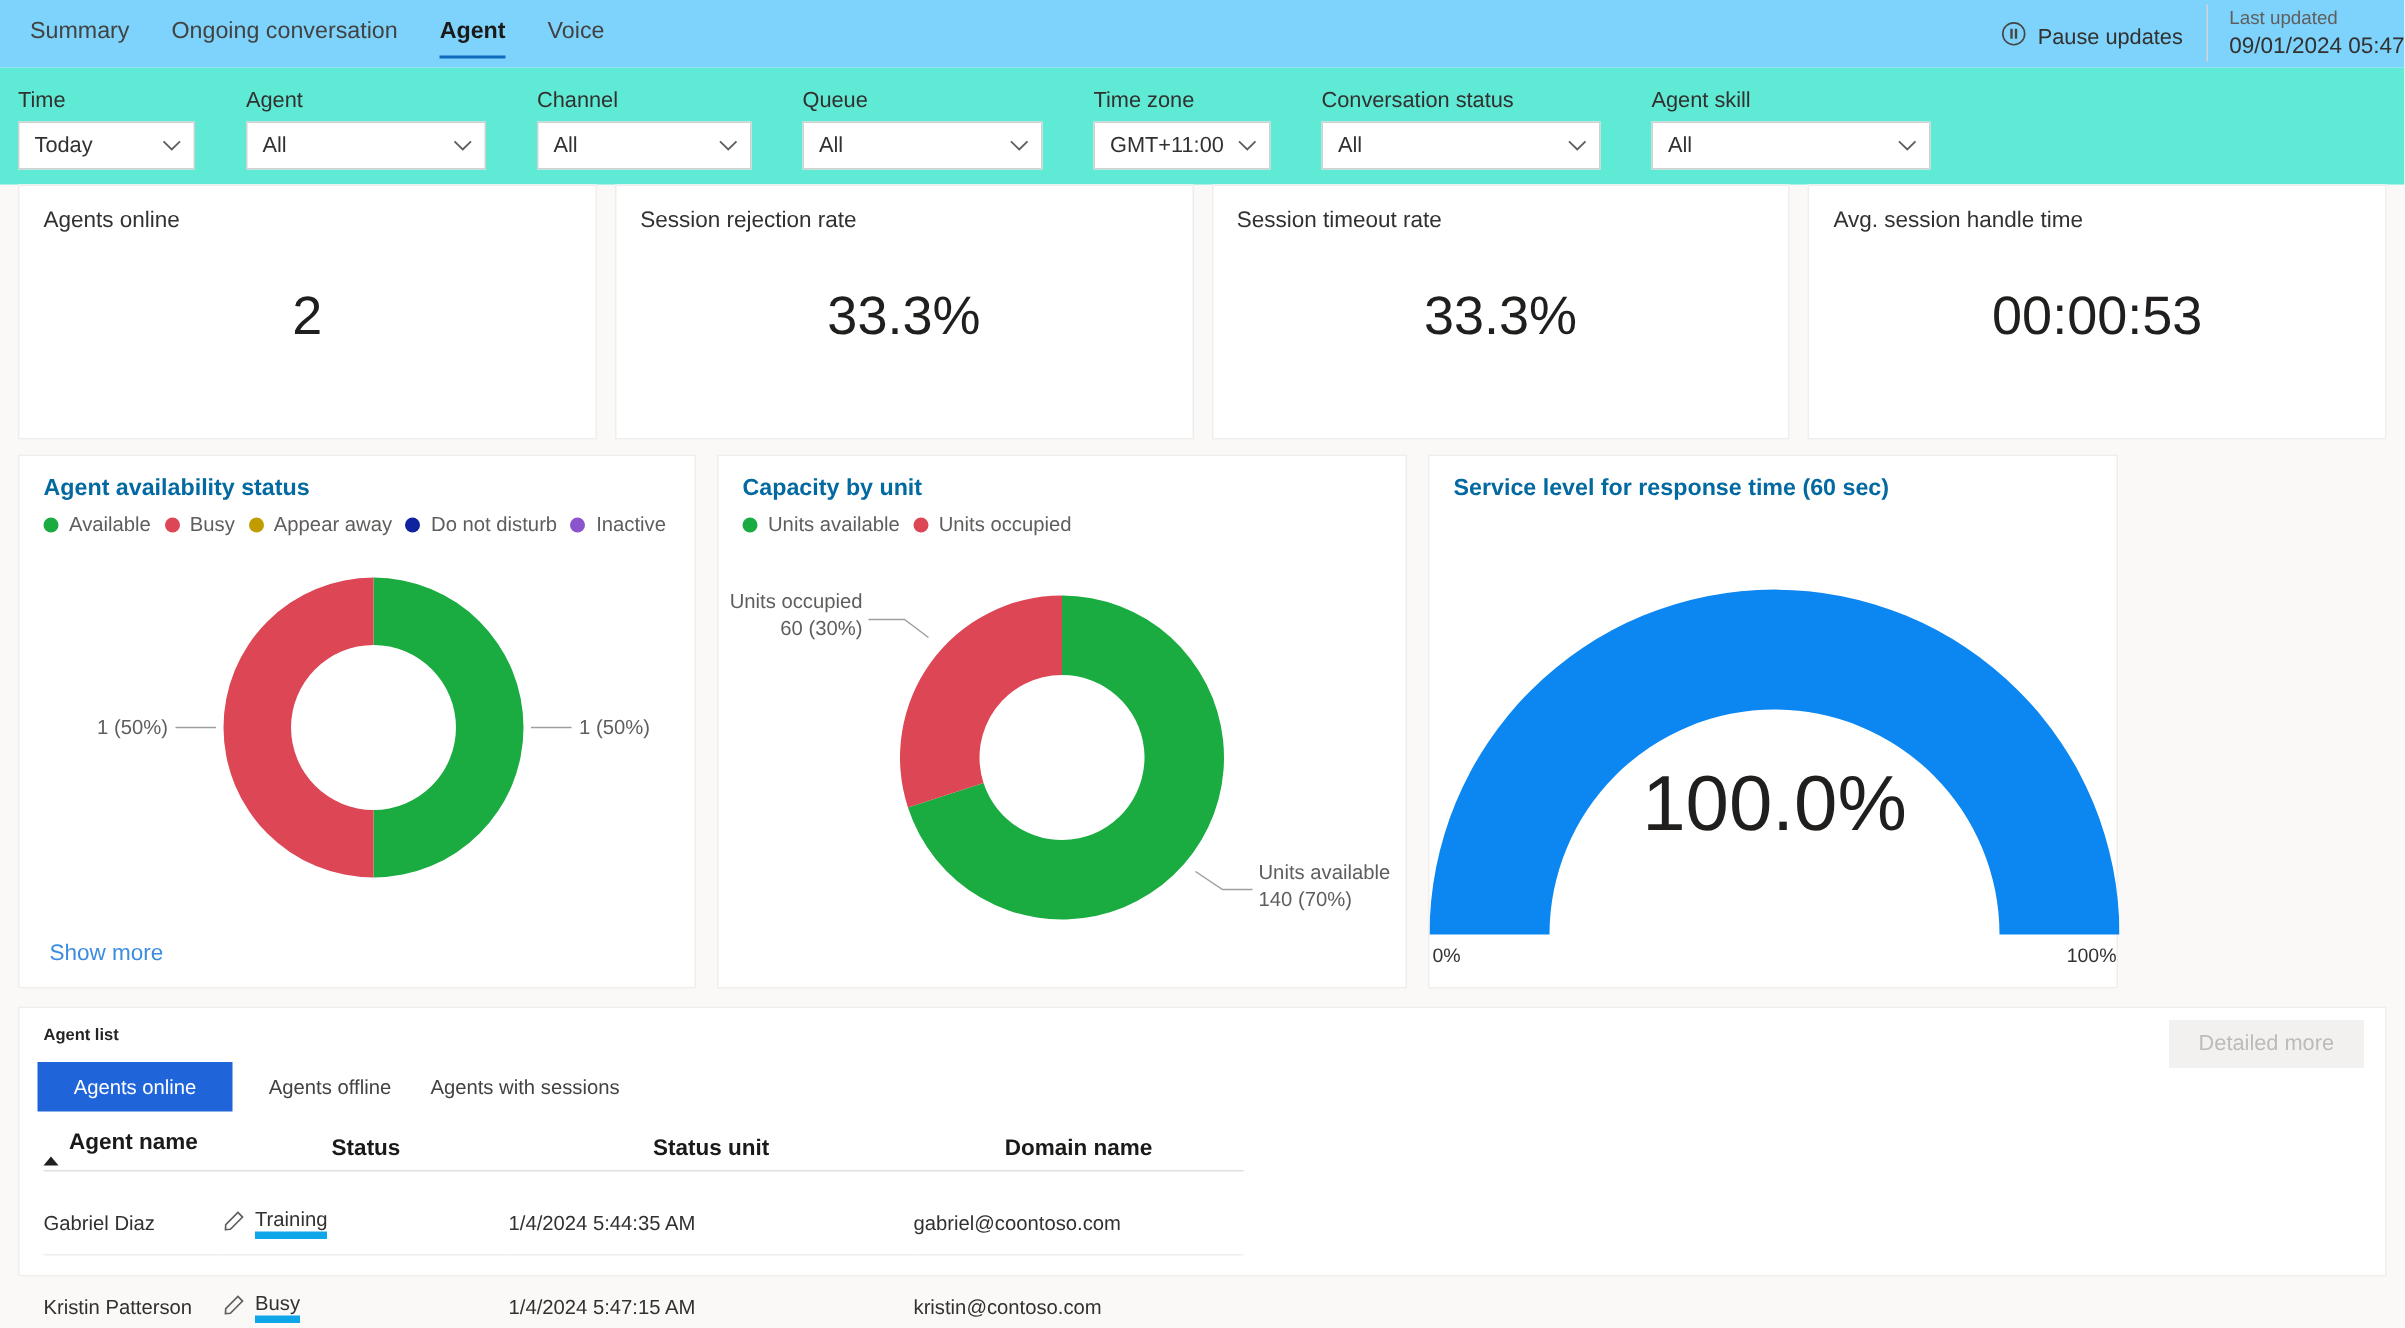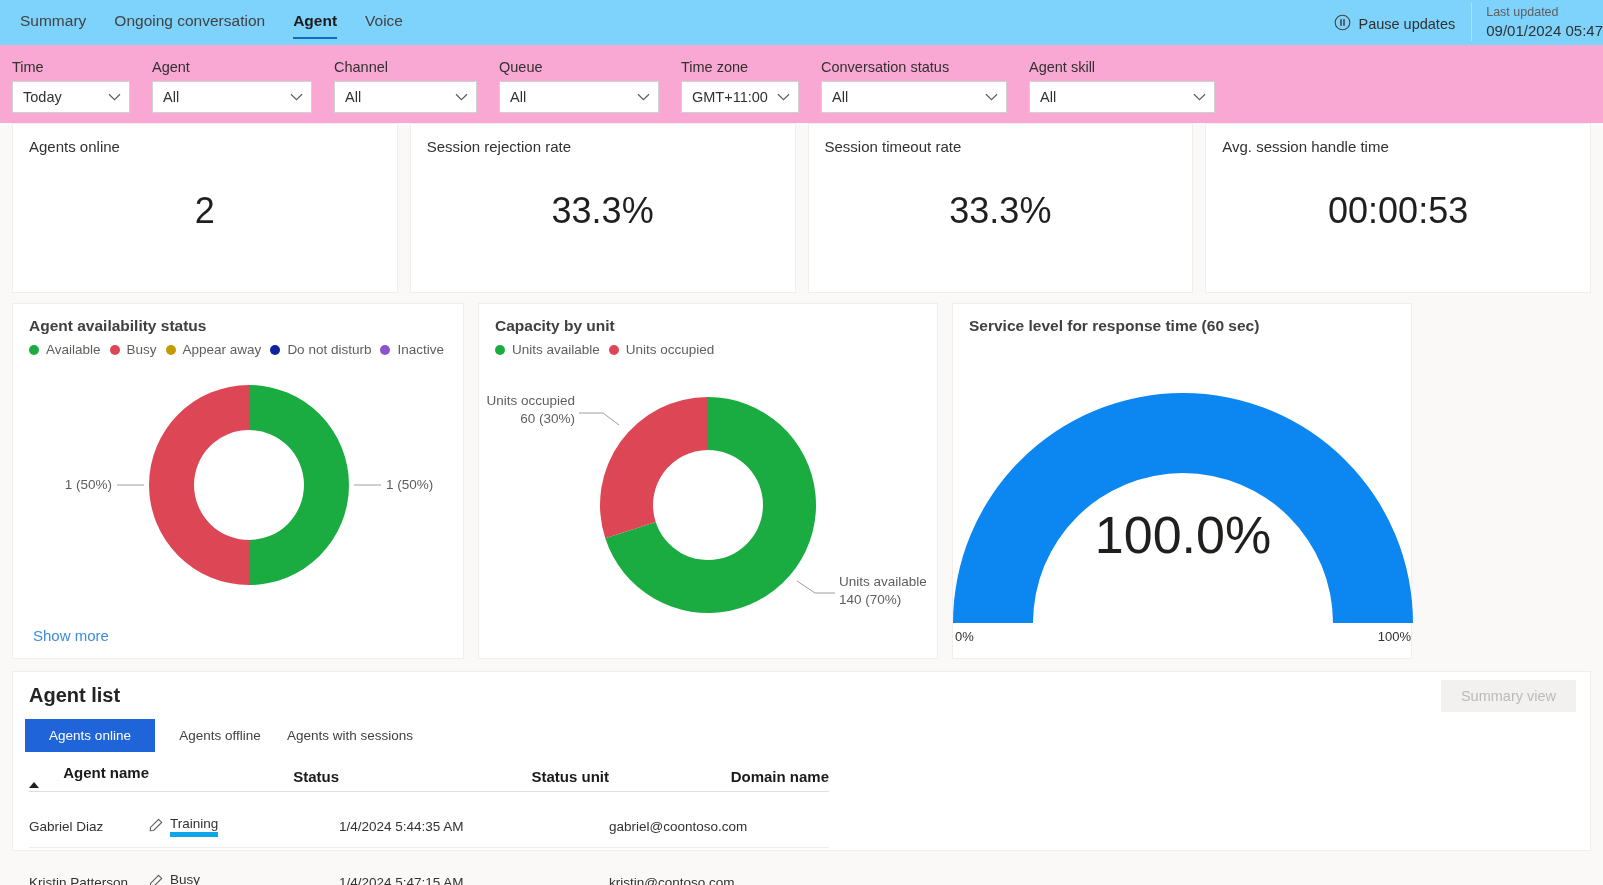--- a/index.html
+++ b/index.html
@@ -54,22 +54,22 @@
     padding: 4px 0 0 14px;
     line-height: 1.35;
   }
   .lastupd .lbl { font-size: 12.5px; color: #605e5c; }
   .lastupd .val { font-size: 15px; color: #323130; }
 
   
   .filters {
     display: flex;
     padding: 14px 0 10px 12px;
-    gap: 0;
-    background: #f9a8d4;
+    gap: 12px;
+    background: #5eead4;
   }
   .filter { margin-right: 22px; }
   .filter-label {
     font-size: 14.5px; color: #323130;
     margin-bottom: 6px; display: block;
   }
   .select {
     height: 32px;
     border: 1px solid #d1d1d1;
     background: #ffffff;
@@ -120,21 +120,21 @@
     gap: 14px;
   }
   .card {
     background: #ffffff;
     border: 1px solid #f0eeec;
     position: relative;
   }
   .card-title {
     font-size: 15.5px;
     font-weight: bold;
-    color: #404040;
+    color: #0369a1;
     padding: 13px 16px 0 16px;
   }
   .legend {
     display: flex; flex-wrap: wrap;
     padding: 7px 16px 0 16px;
     gap: 9px;
   }
   .legend-item {
     display: flex; align-items: center; gap: 7px;
     font-size: 13.5px; color: #605e5c;
@@ -162,21 +162,21 @@
 
   
   .agentlist {
     margin: 12px 12px 0 12px;
     background: #ffffff;
     border: 1px solid #f0eeec;
     height: 180px;
     position: relative;
     padding: 12px 16px 0 12px;
   }
-  .al-title { font-size: 20px; font-weight: bold; color: #242424; padding-left: 4px; }
+  .al-title { font-size: 11px; font-weight: bold; color: #242424; padding-left: 4px; }
   .pills { display: flex; align-items: center; margin-top: 12px; }
   .pill {
     font-size: 13.5px;
     padding: 9px 0;
     width: 130px;
     text-align: center;
     cursor: pointer;
     color: #424242;
   }
   .pill.active { background: #1f64d9; color: #ffffff; }
@@ -189,21 +189,21 @@
     padding: 8px 20px;
     cursor: default;
   }
   table.agents {
     width: 800px;
     border-collapse: collapse;
     margin-top: 12px;
     margin-left: 4px;
   }
   table.agents th {
-    text-align: right;
+    text-align: center;
     font-size: 15px;
     font-weight: bold;
     color: #1b1a19;
     padding: 0 0 3px 0;
     position: relative;
   }
   table.agents thead tr { border-bottom: 1px solid #e1dfdd; }
   .sortcaret {
     display: block;
     width: 0; height: 0;
@@ -438,21 +438,21 @@
         <text class="gauge-end" x="2" y="306">0%</text>
         <text class="gauge-end" x="458" y="306" text-anchor="end">100%</text>
       </svg>
     </div>
   </div>
 </div>
 
 <div class="agentlist">
   <div class="al-title">Agent list</div>
 
-  <div class="detailed-btn">Summary view</div>
+  <div class="detailed-btn">Detailed more</div>
 
   <div class="pills">
     <div class="pill active">Agents online</div>
     <div class="pill">Agents offline</div>
     <div class="pill">Agents with sessions</div>
   </div>
 
   <table class="agents">
     <thead>
       <tr>

